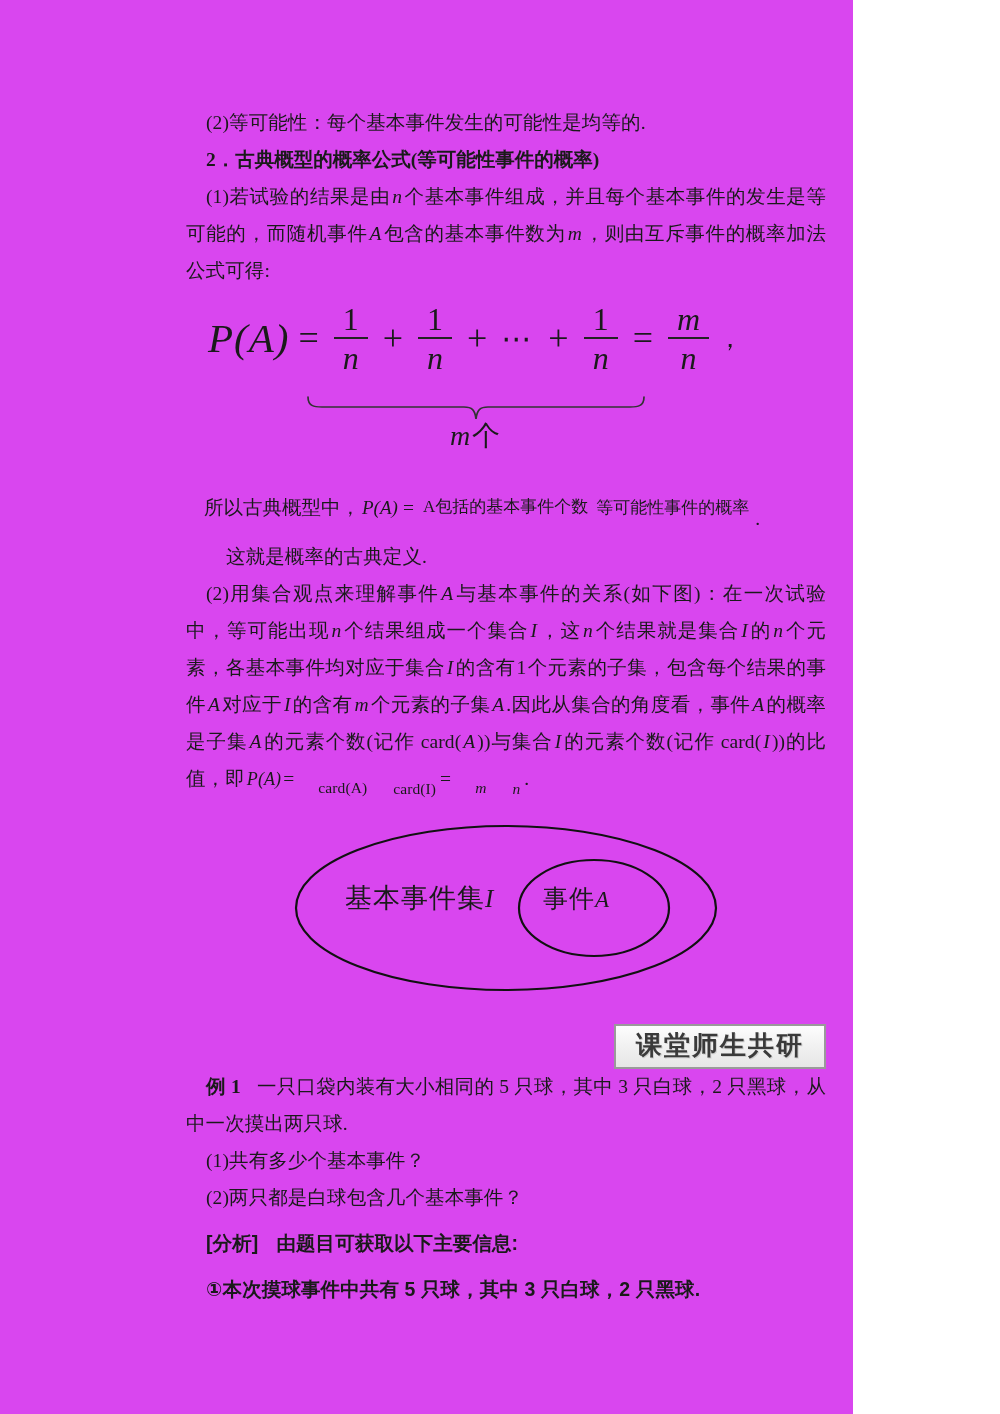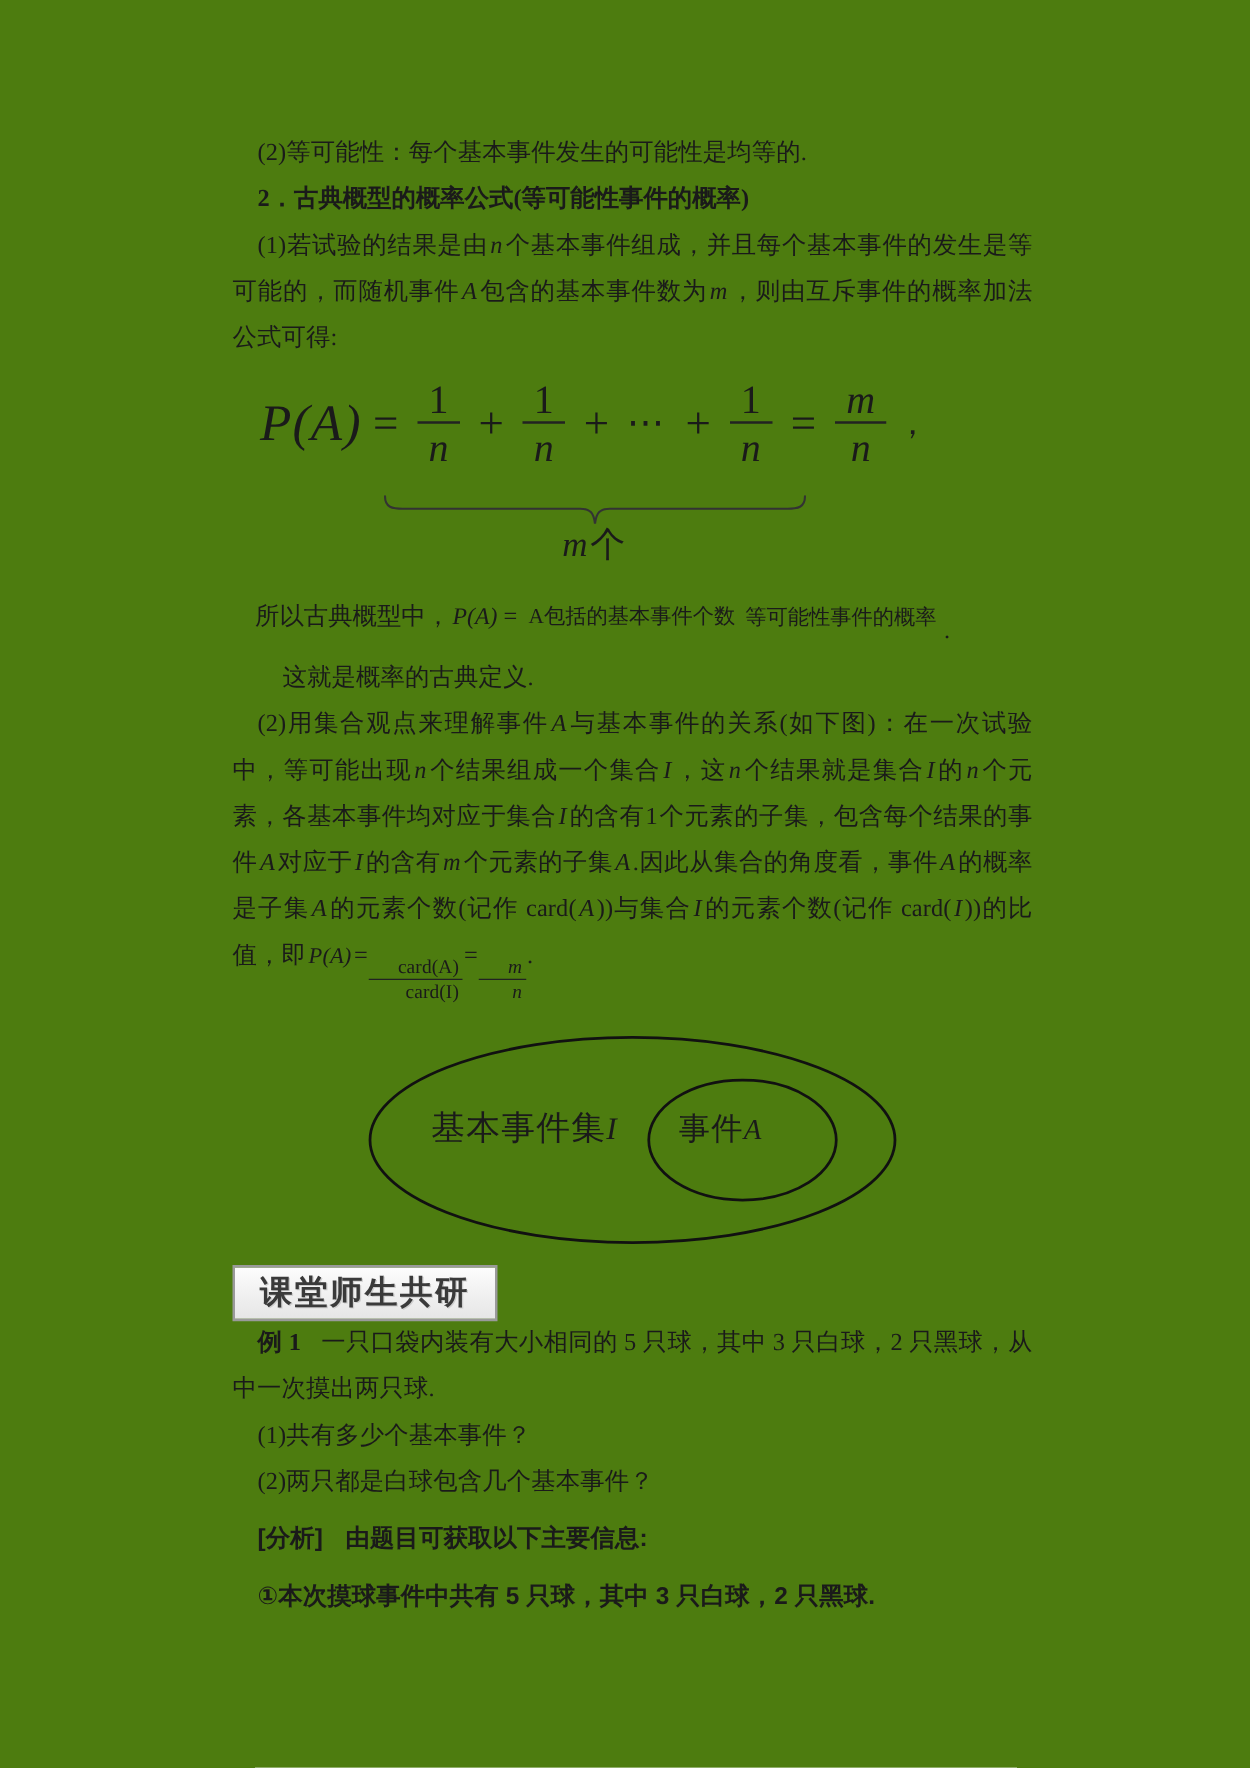--- a/index.html
+++ b/index.html
@@ -11,23 +11,23 @@
     width: 1000px;
     height: 1414px;
     position: relative;
     font-family: "Liberation Serif", "DejaVu Serif", serif;
     color: #1a1a1a;
     overflow: hidden;
   }
   .page {
     position: absolute;
     left: 0; top: 0;
-    width: 1000px;
+    width: 853px;
     height: 1414px;
-    background: #4d7c0f;
+    background: #d946ef;
   }
   .content {
     position: absolute;
     left: 186px;
     top: 104px;
     width: 640px;
   }
 
   
   .para {
@@ -118,21 +118,21 @@
   .brace-label {
     margin-top: -4px;
     font-size: 28px;
     font-style: italic;
     letter-spacing: 2px;
   }
   .brace-label .cn { font-style: normal; font-family: "Liberation Sans", sans-serif; }
 
   
   .formula-line2 {
-    margin-top: 0;
+    margin-top: 14px;
     padding-left: 18px;
     display: flex;
     align-items: center;
     font-size: 19.5px;
     line-height: 30px;
     height: 56px;
     text-align: right;
   }
   .ifrac {
     display: inline-flex;
@@ -142,22 +142,22 @@
     font-size: 17px;
     vertical-align: middle;
   }
   .ifrac .num { padding: 0 4px 1px 4px; line-height: 1.18; white-space: nowrap; }
   .ifrac .den { padding: 1px 4px 0 4px; line-height: 1.18; white-space: nowrap; }
   .ifrac .bar { width: 100%; height: 1.4px; background: #222; }
 
   
   .inline-frac {
     display: inline-flex;
-    flex-direction: column;
-    align-items: flex-end;
+    flex-direction: row;
+    align-items: center;
     vertical-align: -8px;
     font-size: 15.5px;
     margin: 0 1px;
   }
   .inline-frac .num { padding: 0 3px 1px 3px; line-height: 1.1; white-space: nowrap; }
   .inline-frac .den { padding: 1px 3px 0 3px; line-height: 1.1; white-space: nowrap; }
   .inline-frac .bar { width: 100%; height: 1.3px; background: #222; }
 
   
   .venn-wrap {
@@ -181,23 +181,23 @@
     left: 252px;
     top: 62px;
     font-size: 25px;
     letter-spacing: 1px;
     white-space: nowrap;
   }
   .venn-label-inner .it { font-style: italic; font-size: 23px; }
 
   
   .banner-wrap {
-    margin-top: 12px;
+    margin-top: 28px;
     display: flex;
-    justify-content: flex-start;
+    justify-content: flex-end;
   }
   .banner {
     border: 2.5px solid #9a9a9a;
     background: linear-gradient(180deg,#fdfdfd 0%,#f2f2f2 45%,#e6e6e6 100%);
     padding: 3px 20px 5px 20px;
     font-size: 26px;
     font-weight: bold;
     letter-spacing: 2px;
     font-family: "Liberation Sans", "DejaVu Sans", sans-serif;
     color: #3a3a3a;

